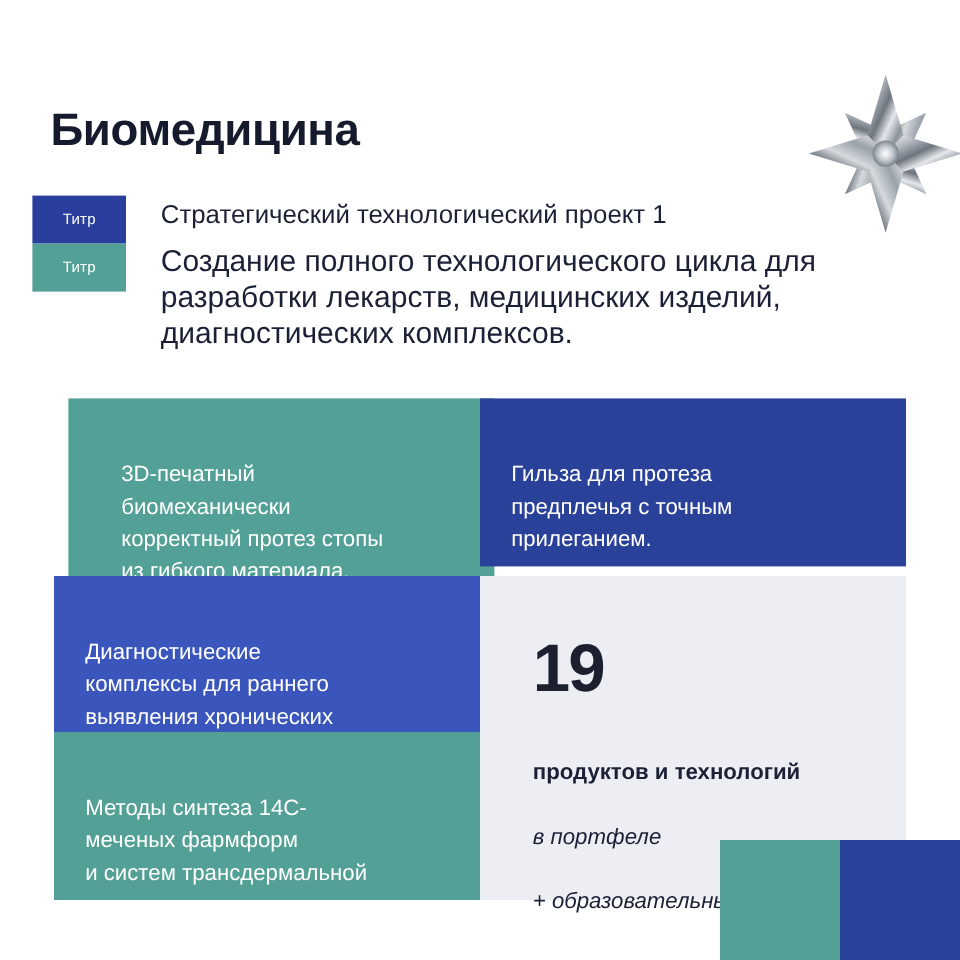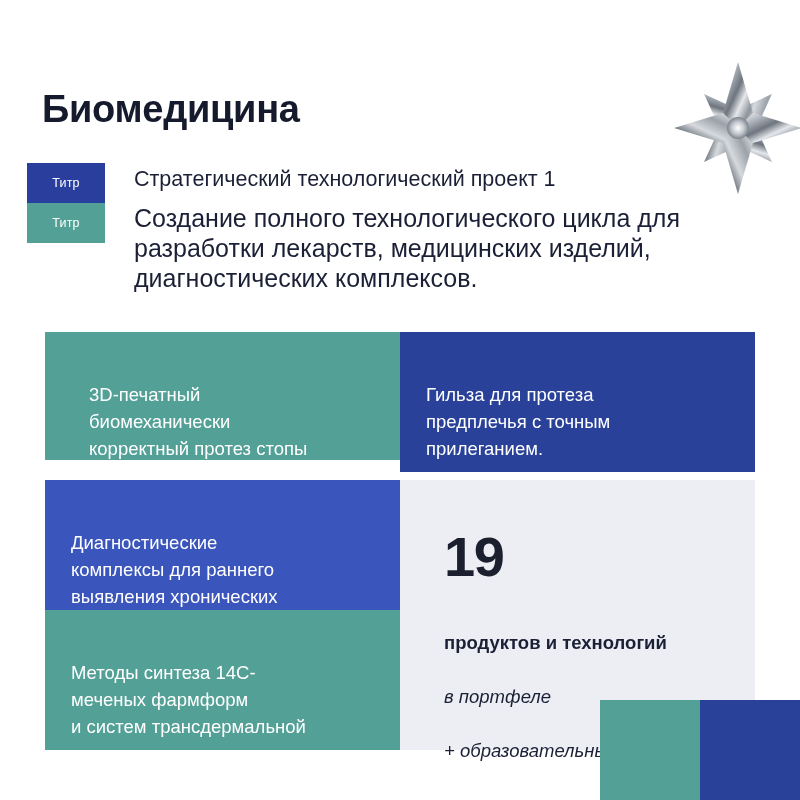--- a/index.html
+++ b/index.html
@@ -125,21 +125,21 @@
     line-height: 27px;
     color: #ffffff;
     white-space: pre-line;
   }
   .c-teal   { background: #53a096; }
   .c-blue   { background: #3a55bb; }
   .c-navy   { background: #2a4199; }
   .c-gray   { background: #eceef3; color: #1b2036; }
 
   
-  .card-a { left: 0;   top: 0;   width: 355px; height: 128px; padding-left: 44px; }
+  .card-a { left: 12px;   top: 0;   width: 355px; height: 148px; padding-left: 44px; }
   .card-b { left: 0;   top: 148px; width: 355px; height: 130px; }
   .card-c { left: 0;   top: 278px; width: 428px; height: 140px; }
   
   .card-d { left: 355px; top: 0;   width: 355px; height: 140px; }
   .card-e { left: 355px; top: 148px; width: 355px; height: 270px; padding: 20px 26px 20px 44px; }
 
   .stat-number {
     font-size: 56px;
     line-height: 60px;
     font-weight: 700;

